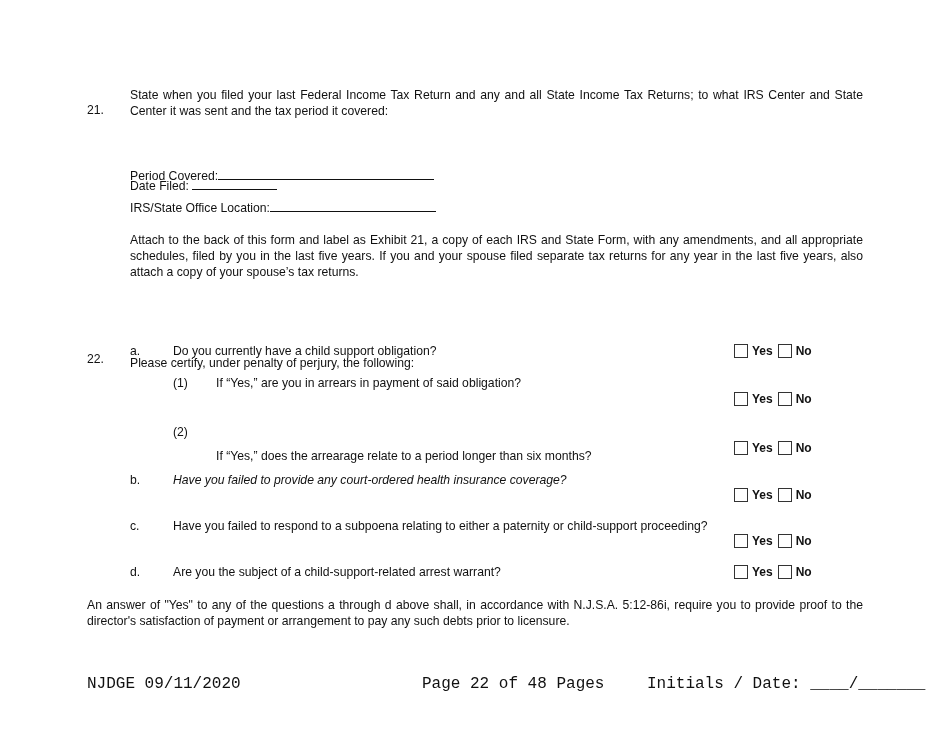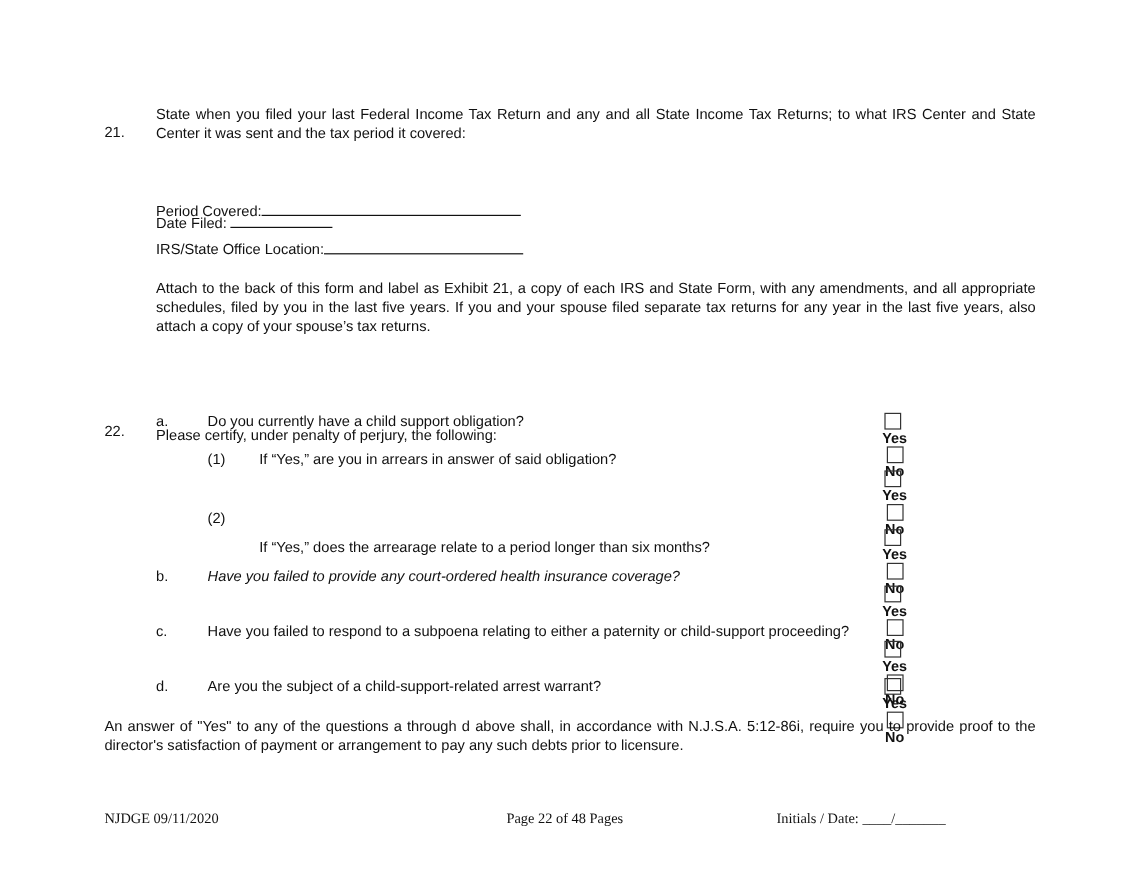--- a/index.html
+++ b/index.html
@@ -1,24 +1,24 @@
 <!DOCTYPE html>
 <html><head>
 <meta charset="utf-8">
 <style>
   html, body { margin:0; padding:0; background:#ffffff; }
   body { width:950px; height:733px; position:relative; overflow:hidden;
          font-family:"Liberation Sans", sans-serif; font-size:12.2px; color:#111; }
   .abs { position:absolute; white-space:nowrap; }
   .para { position:absolute; white-space:normal; text-align:justify; line-height:16px; }
   .line { display:inline-block; border-bottom:1.3px solid #111; height:12px; vertical-align:baseline; }
-  .cb { position:absolute; display:flex; align-items:center; font-weight:bold; font-size:12px;flex-direction:column; }
+  .cb { position:absolute; display:flex; align-items:center; font-weight:bold; font-size:12px; }
   .box { width:12px; height:12px; border:1px solid #333; display:inline-block; margin-right:4px; }
   .cb .no-box { margin-left:5px; }
-  .footer { font-family:Liberation Serif, serif; font-size:12px; }
+  .footer { font-family:Liberation Mono, monospace; font-size:16px; }
 </style>
 </head>
 <body>
 
 <div class="abs" style="left:87px;top:103px;">21.</div>
 <div class="para" style="left:130px;top:87px;width:733px;">State when you filed your last Federal Income Tax Return and any and all State Income Tax Returns; to what IRS Center and State Center it was sent and the tax period it covered:</div>
 
 <div class="abs" style="left:130px;top:141px;margin-top:36px;">
   <span>Date Filed: </span><span class="line" style="width:85px;"></span>
 </div>
@@ -37,21 +37,21 @@
 <div class="abs" style="left:130px;top:344px;">a.</div>
 <div class="abs" style="left:173px;top:344px;">Do you currently have a child support obligation?</div>
 <div class="cb" style="left:734px;top:344px;">
   <span class="box"></span>
     <span>Yes</span>
   <span class="box no-box"></span>
     <span>No</span>
 </div>
 
 <div class="abs" style="left:173px;top:376px;">(1)</div>
-<div class="abs" style="left:216px;top:376px;">If “Yes,” are you in arrears in answer of said obligation?</div>
+<div class="abs" style="left:216px;top:376px;">If “Yes,” are you in arrears in payment of said obligation?</div>
 <div class="cb" style="left:734px;top:392px;">
   <span class="box"></span>
     <span>Yes</span>
   <span class="box no-box"></span>
     <span>No</span>
 </div>
 
 <div class="abs" style="left:173px;top:425px;">(2)</div>
 <div class="abs" style="left:216px;top:449px;">If “Yes,” does the arrearage relate to a period longer than six months?</div>
 <div class="cb" style="left:734px;top:441px;">

